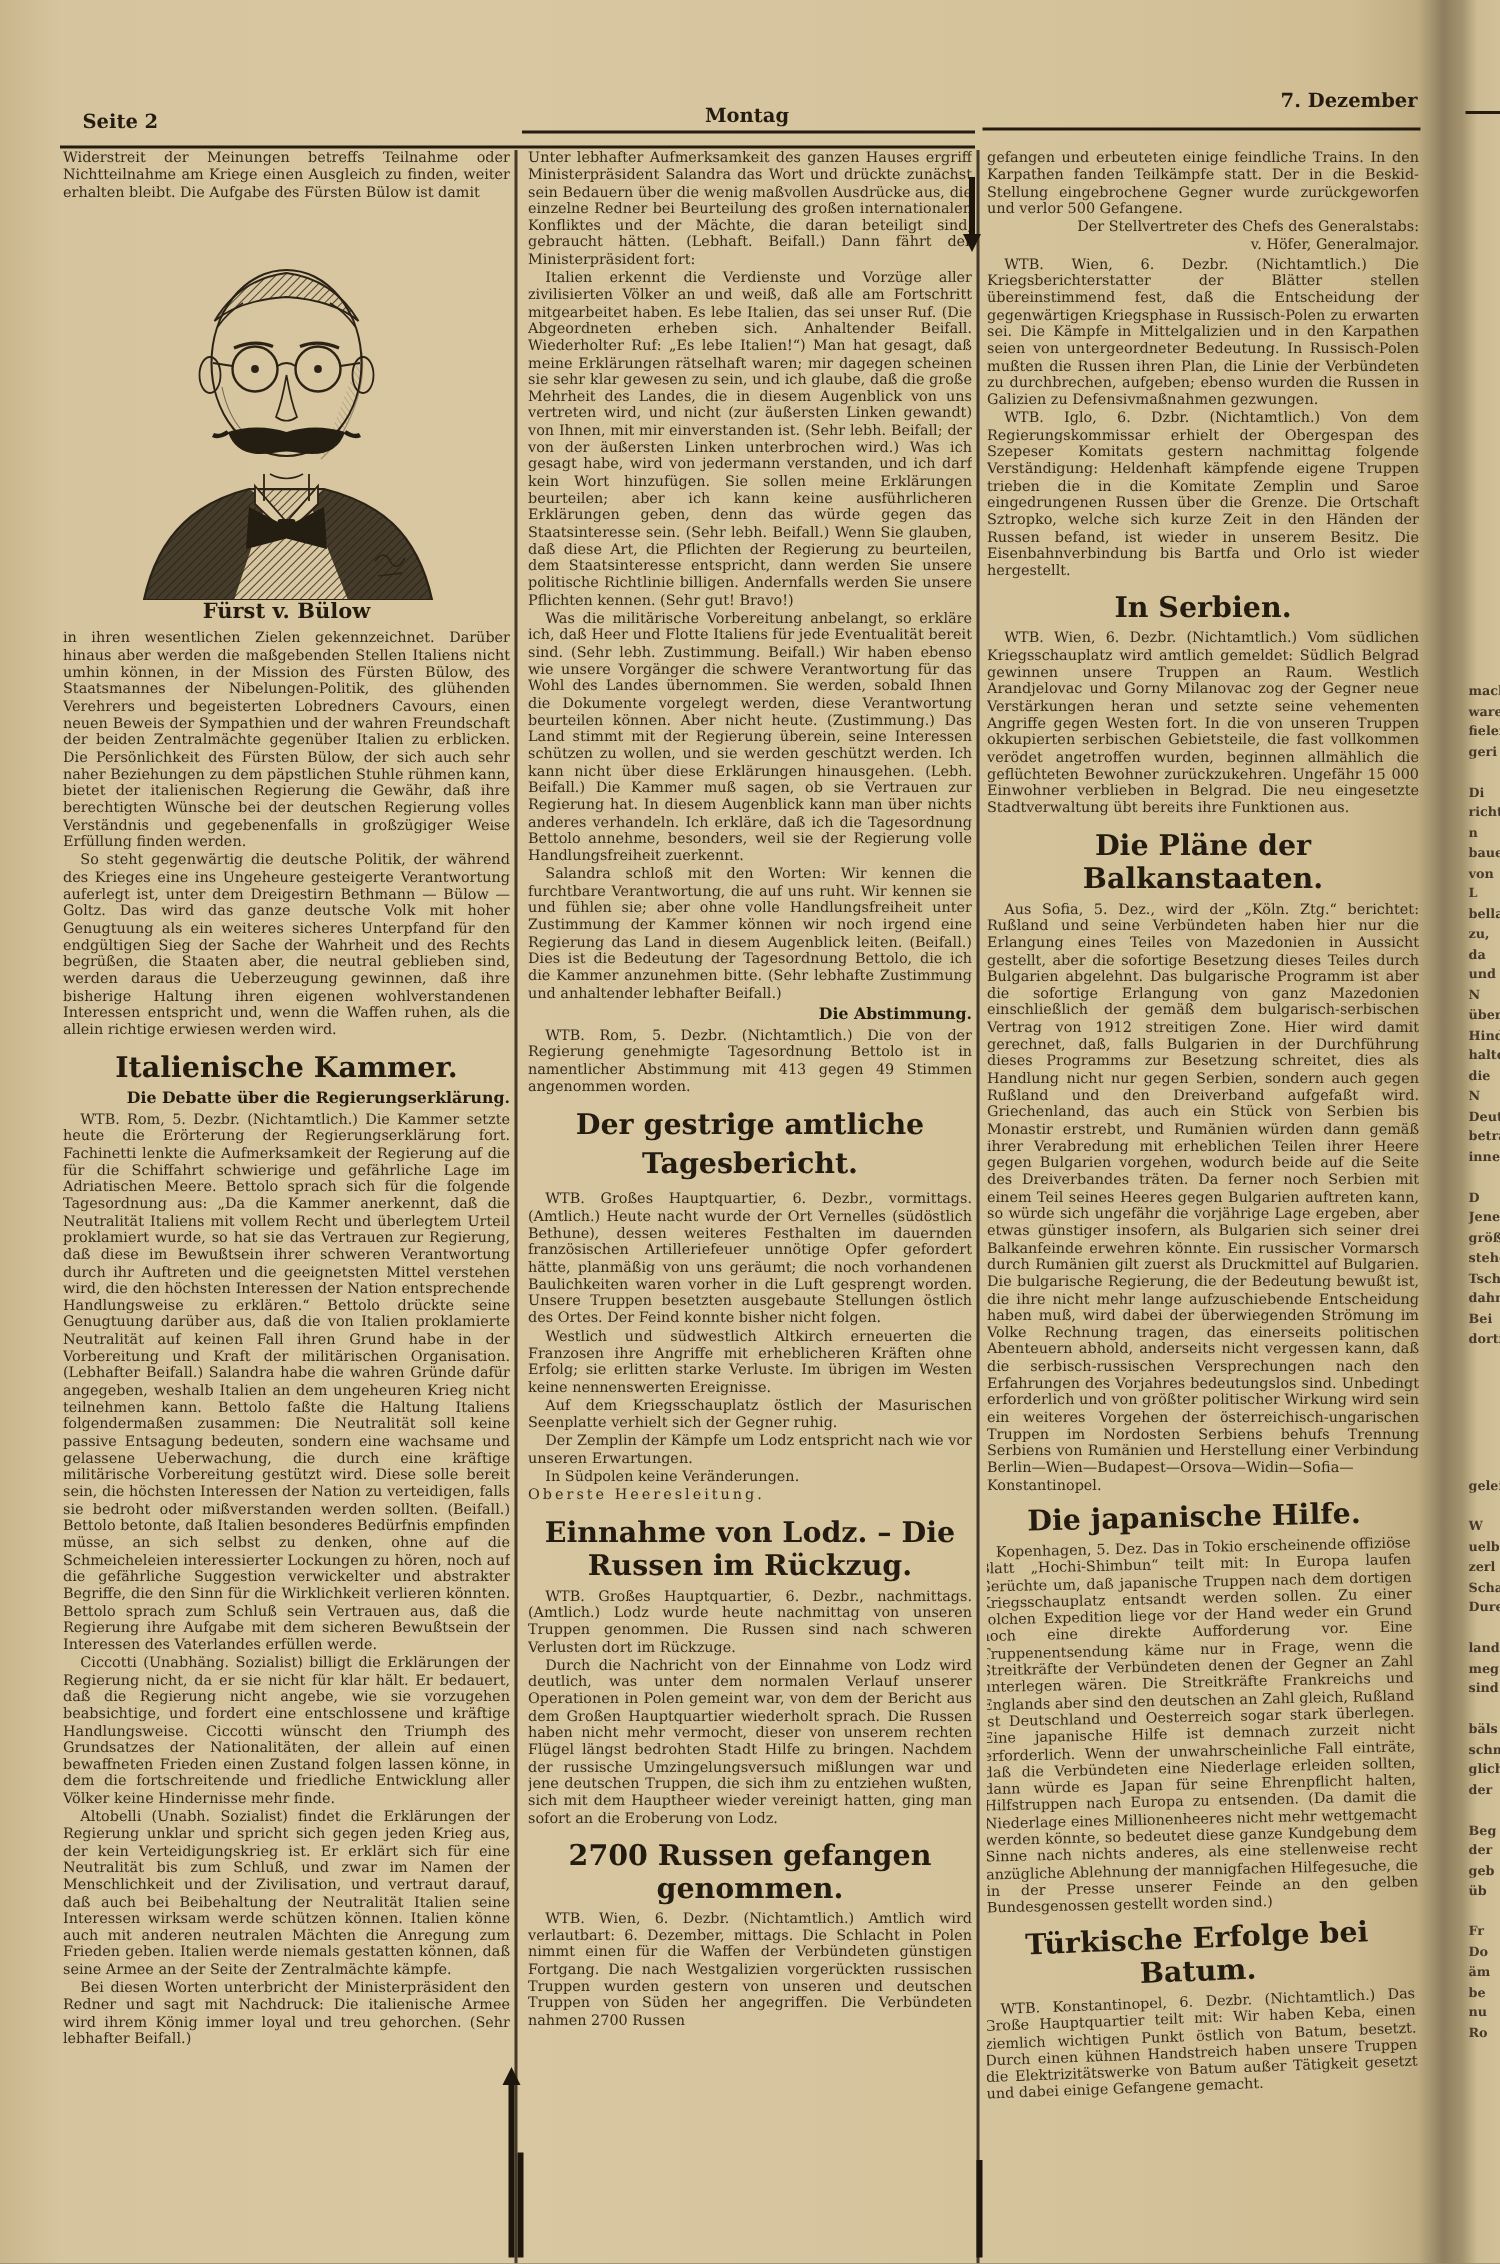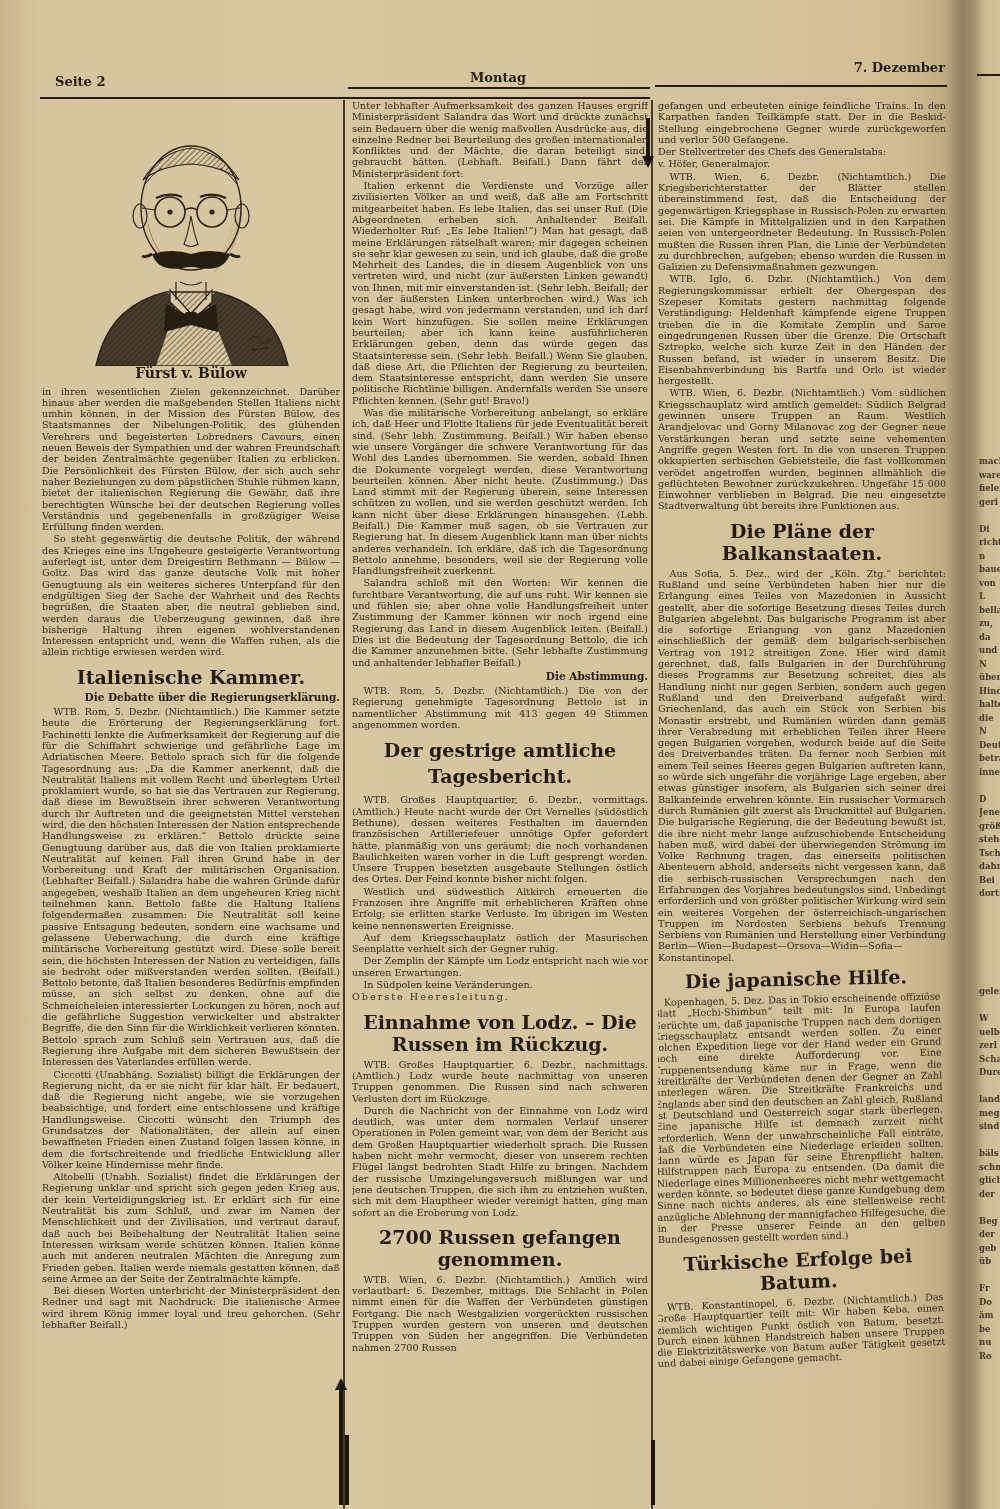--- a/index.html
+++ b/index.html
@@ -26,21 +26,21 @@
   .vrule-1{left:343px;}
   .vrule-2{left:651px;}
   
   .col{position:absolute;top:100px;height:1409px;overflow:hidden;text-align:justify;
        font-size:9.6px;line-height:11.3px;color:#33291b;}
   .col-1{left:42px;width:298px;}
   .col-2{left:352px;width:296px;}
   .col-3{left:658px;width:288px;}
   .col p{margin:0 0 1px 0;text-indent:1.2em;}
   .col p.noind{text-indent:0;}
-  .col p.cent{text-align:left;text-indent:0;}
+  .col p.cent{text-align:right;text-indent:0;}
   .col p.right{text-indent:0;letter-spacing:2px;}
   .headline-xl{font-size:19px;line-height:26px;font-weight:bold;text-align:center;
                margin:7px 0 5px 0;color:#241c10;}
   .headline-lg{font-size:19px;line-height:22px;font-weight:bold;text-align:center;
                margin:8px 0 4px 0;color:#241c10;}
   .subhead{font-size:10.5px;font-weight:bold;text-align:right;margin:3px 0 3px 0;color:#241c10;}
   
   .portrait-box{text-align:center;margin:4px 0 3px 0;}
   .portrait-caption{font-size:14px;font-weight:bold;text-align:center;margin:0 0 6px 0;color:#241c10;}
   .tilt1{transform:rotate(-1.3deg);transform-origin:left bottom;}
@@ -68,20 +68,21 @@
   <div class="hdr hdr-datum">7. Dezember</div>
   <div class="rule rule-mid"></div>
   <div class="rule rule-long"></div>
   <div class="rule rule-right"></div>
   <div class="rule rule-sliver"></div>
 
   <div class="vrule vrule-1"></div>
   <div class="vrule vrule-2"></div>
 
   <div class="col col-1">
+    <p class="noind">Widerstreit der Meinungen betreffs Teilnahme oder Nichtteilnahme am Kriege einen Ausgleich zu finden, weiter erhalten bleibt. Die Aufgabe des Fürsten Bülow ist damit</p>
 
     <div class="portrait-box">
       <svg width="218" height="262" viewBox="0 0 218 262">
         <defs>
           <pattern id="hatch" width="4" height="4" patternTransform="rotate(45)" patternUnits="userSpaceOnUse">
             <line x1="0" y1="0" x2="0" y2="4" stroke="#2c2316" stroke-width="1.1"></line>
           </pattern>
           <pattern id="hatch2" width="3" height="3" patternTransform="rotate(-35)" patternUnits="userSpaceOnUse">
             <line x1="0" y1="0" x2="0" y2="3" stroke="#2c2316" stroke-width="0.7"></line>
           </pattern>
@@ -166,20 +167,21 @@
     <p>WTB. Wien, 6. Dezbr. (Nichtamtlich.) Amtlich wird verlautbart: 6. Dezember, mittags. Die Schlacht in Polen nimmt einen für die Waffen der Verbündeten günstigen Fortgang. Die nach Westgalizien vorgerückten russischen Truppen wurden gestern von unseren und deutschen Truppen von Süden her angegriffen. Die Verbündeten nahmen 2700 Russen</p>
   </div>
 
   <div class="col col-3">
     <p class="noind">gefangen und erbeuteten einige feindliche Trains. In den Karpathen fanden Teilkämpfe statt. Der in die Beskid-Stellung eingebrochene Gegner wurde zurückgeworfen und verlor 500 Gefangene.</p>
     <p class="cent">Der Stellvertreter des Chefs des Generalstabs:</p>
     <p class="cent">v. Höfer, Generalmajor.</p>
     <p>WTB. Wien, 6. Dezbr. (Nichtamtlich.) Die Kriegsberichterstatter der Blätter stellen übereinstimmend fest, daß die Entscheidung der gegenwärtigen Kriegsphase in Russisch-Polen zu erwarten sei. Die Kämpfe in Mittelgalizien und in den Karpathen seien von untergeordneter Bedeutung. In Russisch-Polen mußten die Russen ihren Plan, die Linie der Verbündeten zu durchbrechen, aufgeben; ebenso wurden die Russen in Galizien zu Defensivmaßnahmen gezwungen.</p>
     <p>WTB. Iglo, 6. Dzbr. (Nichtamtlich.) Von dem Regierungskommissar erhielt der Obergespan des Szepeser Komitats gestern nachmittag folgende Verständigung: Heldenhaft kämpfende eigene Truppen trieben die in die Komitate Zemplin und Saroe eingedrungenen Russen über die Grenze. Die Ortschaft Sztropko, welche sich kurze Zeit in den Händen der Russen befand, ist wieder in unserem Besitz. Die Eisenbahnverbindung bis Bartfa und Orlo ist wieder hergestellt.</p>
 
+    <div class="headline-lg">In Serbien.</div>
     <p>WTB. Wien, 6. Dezbr. (Nichtamtlich.) Vom südlichen Kriegsschauplatz wird amtlich gemeldet: Südlich Belgrad gewinnen unsere Truppen an Raum. Westlich Arandjelovac und Gorny Milanovac zog der Gegner neue Verstärkungen heran und setzte seine vehementen Angriffe gegen Westen fort. In die von unseren Truppen okkupierten serbischen Gebietsteile, die fast vollkommen verödet angetroffen wurden, beginnen allmählich die geflüchteten Bewohner zurückzukehren. Ungefähr 15 000 Einwohner verblieben in Belgrad. Die neu eingesetzte Stadtverwaltung übt bereits ihre Funktionen aus.</p>
 
     <div class="headline-lg">Die Pläne der Balkanstaaten.</div>
     <p>Aus Sofia, 5. Dez., wird der „Köln. Ztg.“ berichtet: Rußland und seine Verbündeten haben hier nur die Erlangung eines Teiles von Mazedonien in Aussicht gestellt, aber die sofortige Besetzung dieses Teiles durch Bulgarien abgelehnt. Das bulgarische Programm ist aber die sofortige Erlangung von ganz Mazedonien einschließlich der gemäß dem bulgarisch-serbischen Vertrag von 1912 streitigen Zone. Hier wird damit gerechnet, daß, falls Bulgarien in der Durchführung dieses Programms zur Besetzung schreitet, dies als Handlung nicht nur gegen Serbien, sondern auch gegen Rußland und den Dreiverband aufgefaßt wird. Griechenland, das auch ein Stück von Serbien bis Monastir erstrebt, und Rumänien würden dann gemäß ihrer Verabredung mit erheblichen Teilen ihrer Heere gegen Bulgarien vorgehen, wodurch beide auf die Seite des Dreiverbandes träten. Da ferner noch Serbien mit einem Teil seines Heeres gegen Bulgarien auftreten kann, so würde sich ungefähr die vorjährige Lage ergeben, aber etwas günstiger insofern, als Bulgarien sich seiner drei Balkanfeinde erwehren könnte. Ein russischer Vormarsch durch Rumänien gilt zuerst als Druckmittel auf Bulgarien. Die bulgarische Regierung, die der Bedeutung bewußt ist, die ihre nicht mehr lange aufzuschiebende Entscheidung haben muß, wird dabei der überwiegenden Strömung im Volke Rechnung tragen, das einerseits politischen Abenteuern abhold, anderseits nicht vergessen kann, daß die serbisch-russischen Versprechungen nach den Erfahrungen des Vorjahres bedeutungslos sind. Unbedingt erforderlich und von größter politischer Wirkung wird sein ein weiteres Vorgehen der österreichisch-ungarischen Truppen im Nordosten Serbiens behufs Trennung Serbiens von Rumänien und Herstellung einer Verbindung Berlin—Wien—Budapest—Orsova—Widin—Sofia—Konstantinopel.</p>
 
     <div class="tilt1">
       <div class="headline-lg">Die japanische Hilfe.</div>
       <p>Kopenhagen, 5. Dez. Das in Tokio erscheinende offiziöse Blatt „Hochi-Shimbun“ teilt mit: In Europa laufen Gerüchte um, daß japanische Truppen nach dem dortigen Kriegsschauplatz entsandt werden sollen. Zu einer solchen Expedition liege vor der Hand weder ein Grund noch eine direkte Aufforderung vor. Eine Truppenentsendung käme nur in Frage, wenn die Streitkräfte der Verbündeten denen der Gegner an Zahl unterlegen wären. Die Streitkräfte Frankreichs und Englands aber sind den deutschen an Zahl gleich, Rußland ist Deutschland und Oesterreich sogar stark überlegen. Eine japanische Hilfe ist demnach zurzeit nicht erforderlich. Wenn der unwahrscheinliche Fall einträte, daß die Verbündeten eine Niederlage erleiden sollten, dann würde es Japan für seine Ehrenpflicht halten, Hilfstruppen nach Europa zu entsenden. (Da damit die Niederlage eines Millionenheeres nicht mehr wettgemacht werden könnte, so bedeutet diese ganze Kundgebung dem Sinne nach nichts anderes, als eine stellenweise recht anzügliche Ablehnung der mannigfachen Hilfegesuche, die in der Presse unserer Feinde an den gelben Bundesgenossen gestellt worden sind.)</p>
     </div>
 

